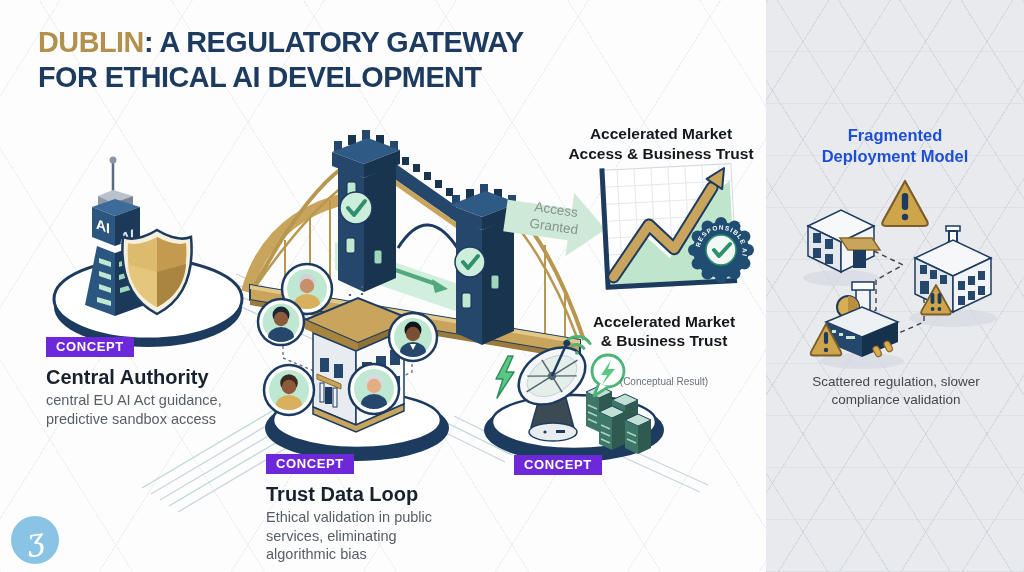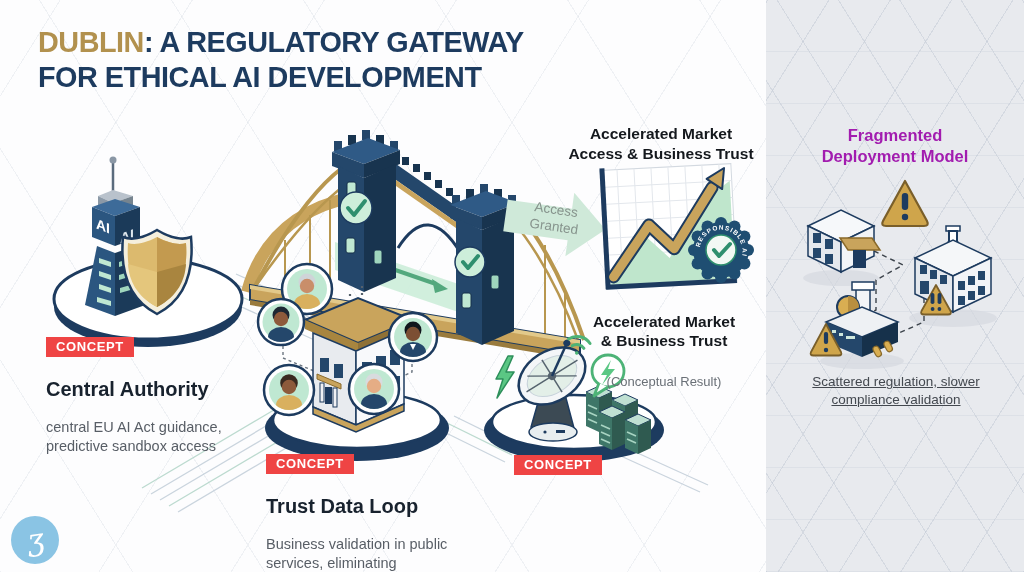--- a/index.html
+++ b/index.html
@@ -23,45 +23,45 @@
   }
   .scene{position:absolute;left:0;top:0;}
   .main-title{
     position:absolute;left:38px;top:24px;font-size:30px;line-height:35px;
     font-weight:bold;color:#1d3b5f;letter-spacing:-.5px;
     transform:scaleX(.96);transform-origin:left top;white-space:pre-line;
   }
   .main-title .accent{color:#b2914e;}
   .concept{position:absolute;width:240px;}
   .concept-badge{
-    display:inline-block;background:#ef4444;color:#ffffff;font-weight:bold;
+    display:inline-block;background:#6d28d9;color:#ffffff;font-weight:bold;
     font-size:13px;letter-spacing:.6px;padding:2px 10px 3px;
   }
-  .concept-title{font-size:20px;font-weight:bold;color:#18222e;margin-top:21px;line-height:23px;}
-  .concept-desc{font-size:14.5px;color:#585e66;line-height:18.5px;white-space:pre-line;margin-top:17px;}
+  .concept-title{font-size:20px;font-weight:bold;color:#18222e;margin-top:9px;line-height:23px;}
+  .concept-desc{font-size:14.5px;color:#585e66;line-height:18.5px;white-space:pre-line;margin-top:2px;}
   .outcome-top{
     position:absolute;left:553px;top:124px;width:216px;text-align:center;
     font-size:15.5px;line-height:19.5px;font-weight:bold;color:#14181d;white-space:pre-line;
   }
   .outcome-bottom{
     position:absolute;left:566px;top:292px;width:196px;text-align:center;
     font-size:15.5px;line-height:19.5px;font-weight:bold;color:#14181d;white-space:pre-line;
   }
-  .outcome-note{font-size:13px;font-weight:normal;color:#6a7077;margin-top:2px;}
+  .outcome-note{font-size:10px;font-weight:normal;color:#6a7077;margin-top:2px;}
   .access-label{
     position:absolute;left:514px;top:202px;width:82px;text-align:center;
     font-size:13.5px;line-height:16.5px;color:#87948d;transform:rotate(8deg);white-space:pre-line;
   }
   .panel-title{
     position:absolute;left:794px;top:125px;width:202px;text-align:center;
-    font-size:16.5px;line-height:21px;font-weight:bold;color:#a21caf;white-space:pre-line;
+    font-size:16.5px;line-height:21px;font-weight:bold;color:#1d4ed8;white-space:pre-line;
   }
   .panel-caption{
     position:absolute;left:788px;top:373px;width:216px;text-align:center;
-    font-size:13.5px;line-height:18px;color:#43484f;white-space:pre-line;text-decoration:underline;
+    font-size:13.5px;line-height:18px;color:#43484f;white-space:pre-line;
   }
   .logo{
     position:absolute;left:11px;top:516px;width:48px;height:48px;border-radius:50%;
     background:#8ac4e4;display:flex;align-items:center;justify-content:center;
   }
   .logo span{
     color:#ffffff;font-size:30px;line-height:30px;font-style:italic;
     font-family:"DejaVu Serif",serif;transform:rotate(-8deg);
   }
 </style>
@@ -490,21 +490,21 @@
   <div class="concept" style="left:46px;top:337px;">
     <span class="concept-badge">CONCEPT</span>
     <div class="concept-title">Central Authority</div>
     <div class="concept-desc">central EU AI Act guidance,
 predictive sandbox access</div>
   </div>
 
   <div class="concept" style="left:266px;top:454px;">
     <span class="concept-badge">CONCEPT</span>
     <div class="concept-title">Trust Data Loop</div>
-    <div class="concept-desc">Business validation in public
+    <div class="concept-desc">Ethical validation in public
 services, eliminating
 algorithmic bias</div>
   </div>
 
   <div class="concept" style="left:514px;top:455px;">
     <span class="concept-badge">CONCEPT</span>
   </div>
 
   <div class="outcome-top">Accelerated Market
 Access &amp; Business Trust</div>

